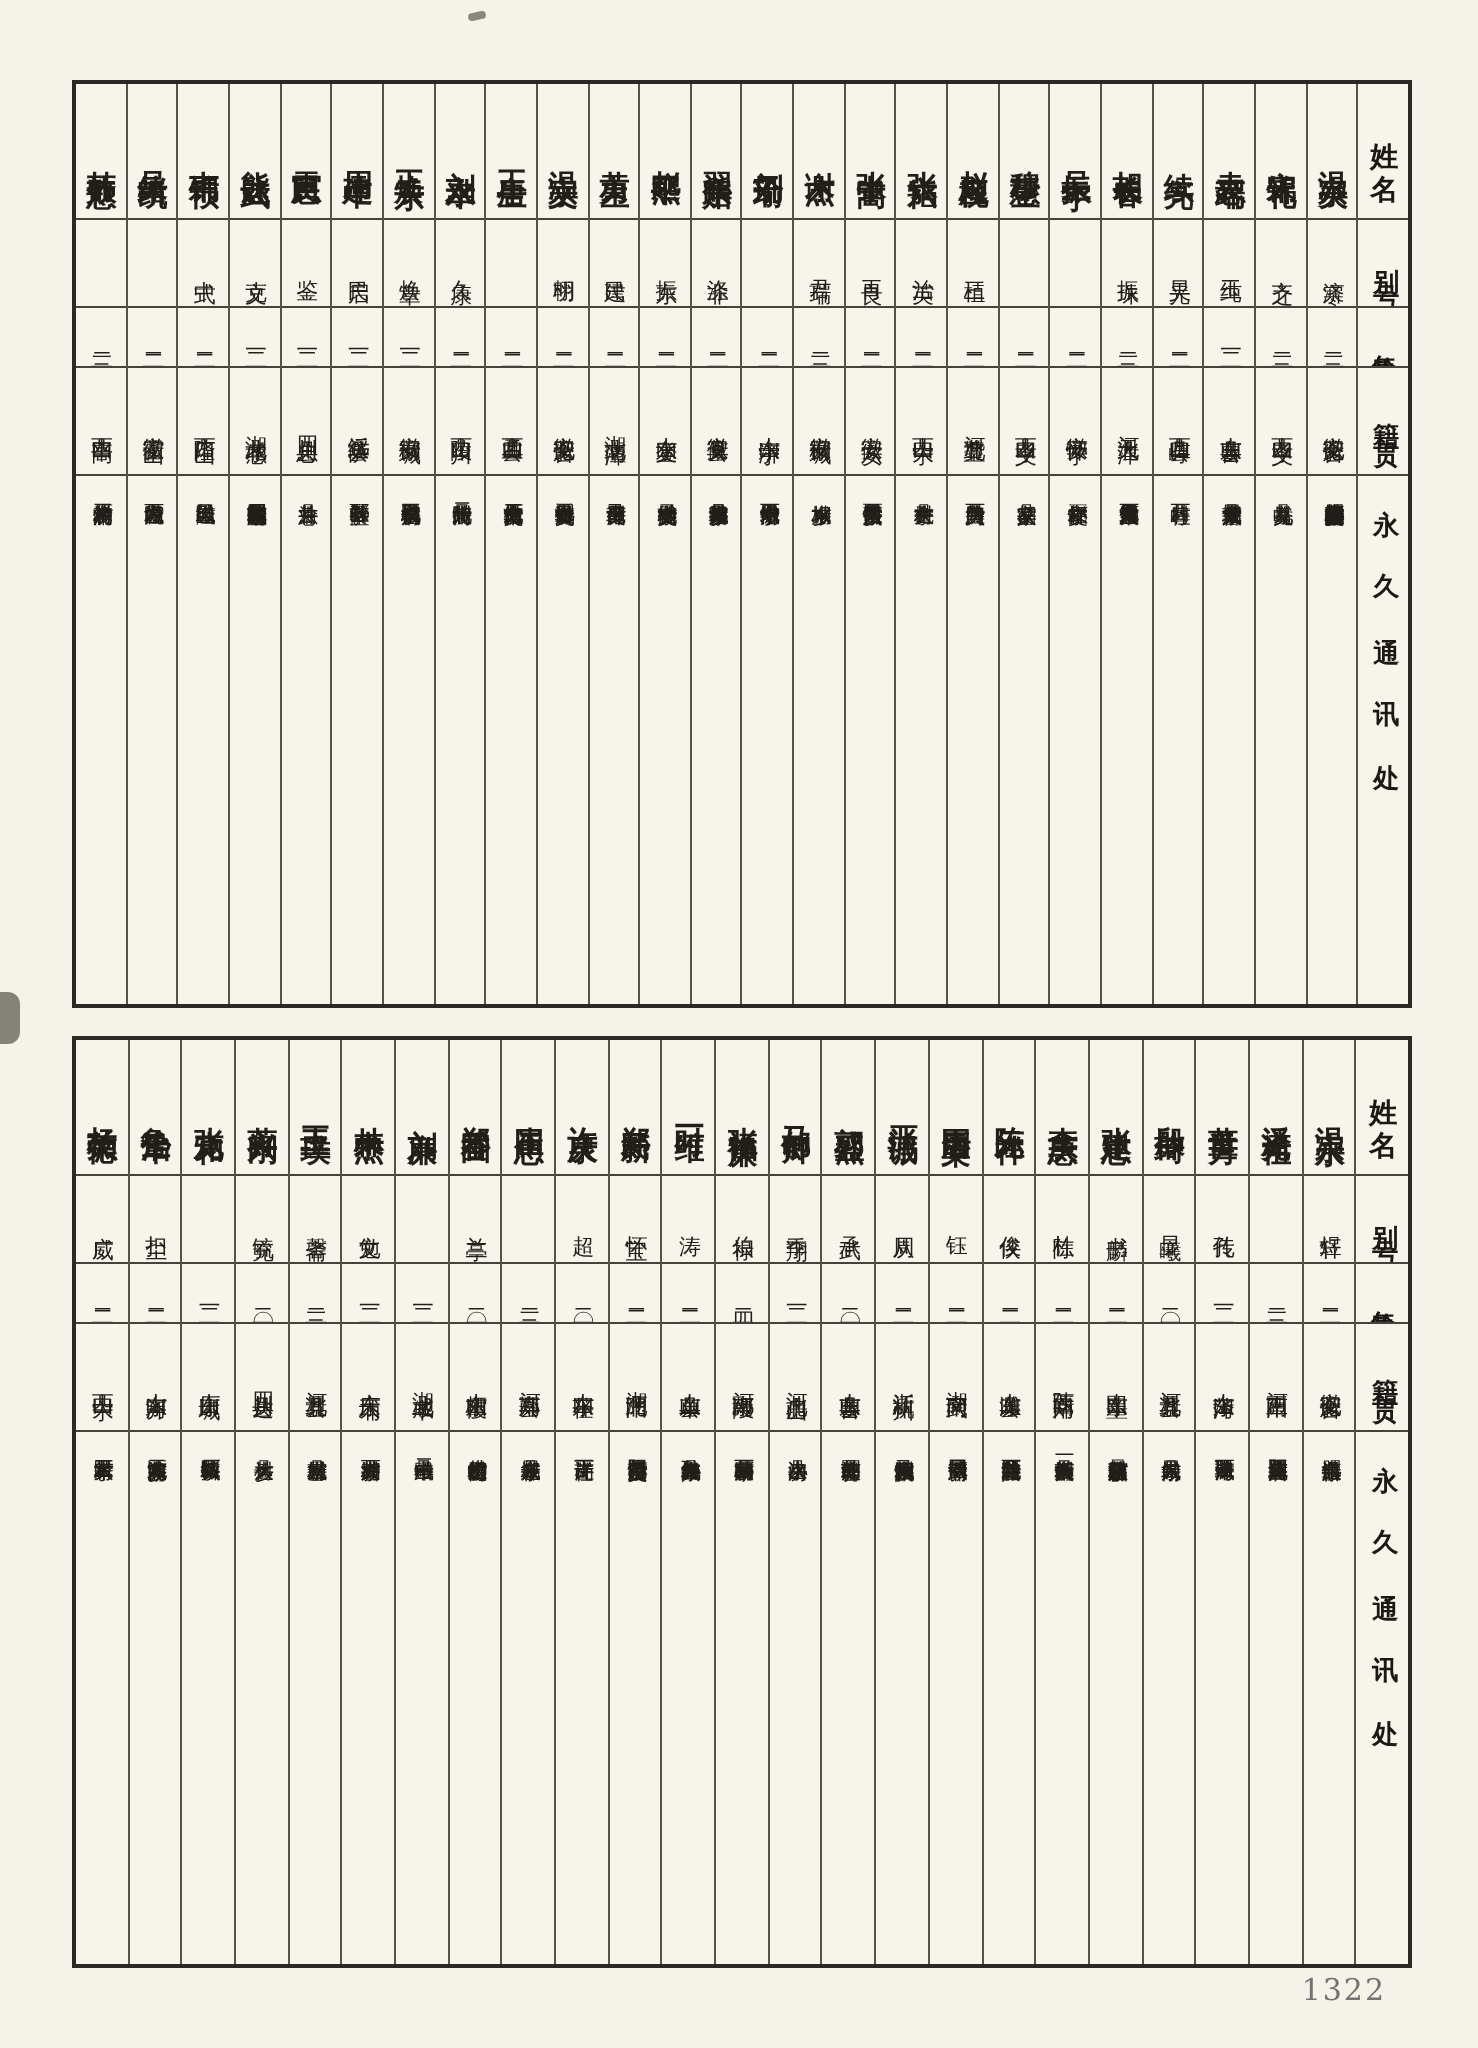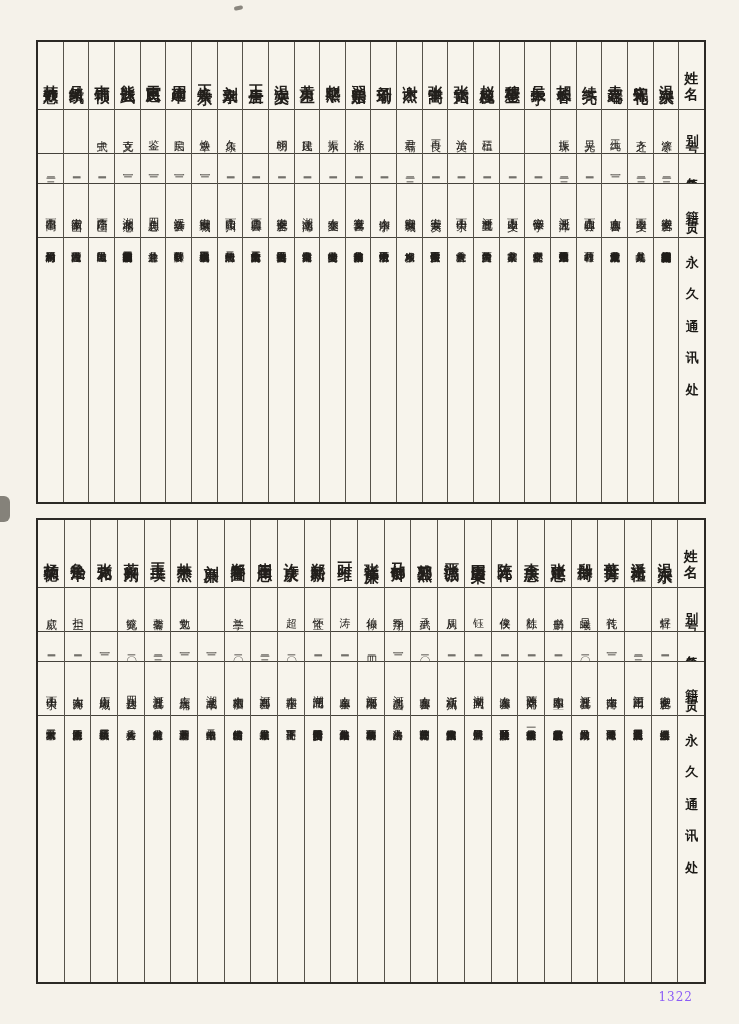--- a/index.html
+++ b/index.html
@@ -89,23 +89,23 @@
   .h-alias  { font-size: 13px; letter-spacing: 8px; }
   .h-age    { font-size: 12px; letter-spacing: 2px; }
   .h-origin { font-size: 13px; letter-spacing: 10px; }
   .h-addr   { font-size: 13px; letter-spacing: 32px; }
 
   .page-number {
     position: absolute;
     right: 46px;
     bottom: 20px;
     font-family: "DejaVu Serif", serif;
-    font-size: 12px;
+    font-size: 15px;
     letter-spacing: 1px;
-    color: #8b5cf6;
+    color: #737373;
   }
 </style>
 </head>
 <body>
 
 <div class="sheet">
 
   <div class="scan-artifact"></div>
   <div class="smudge"></div>
 

